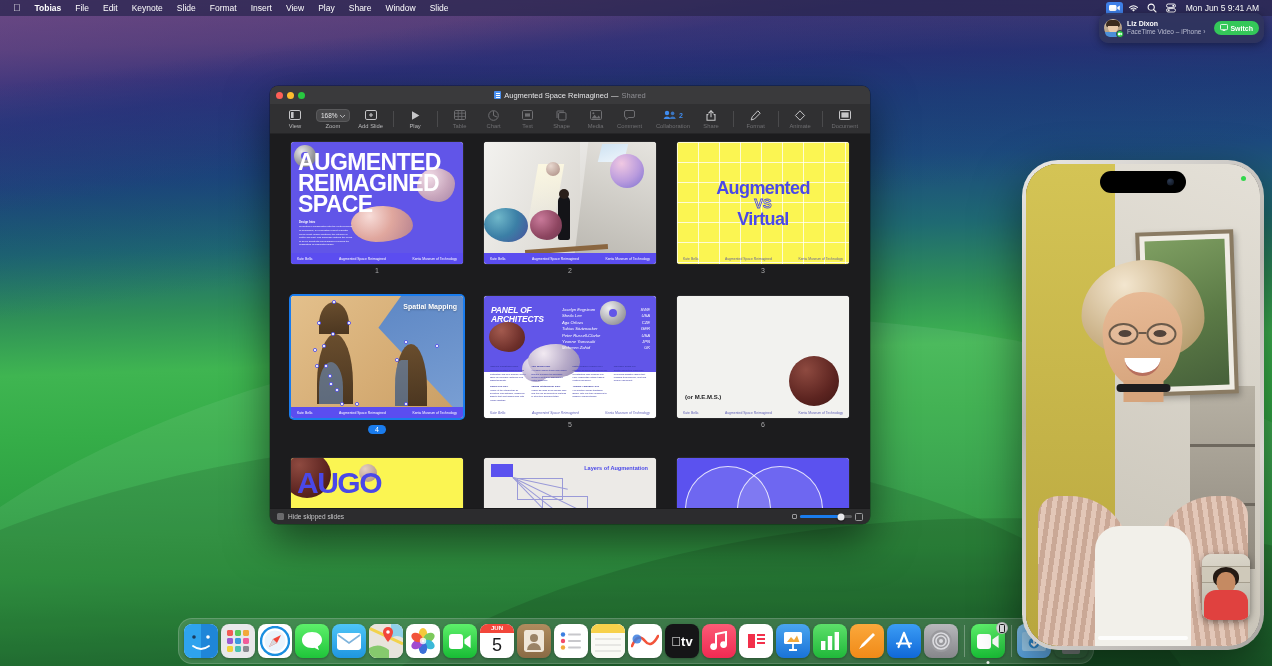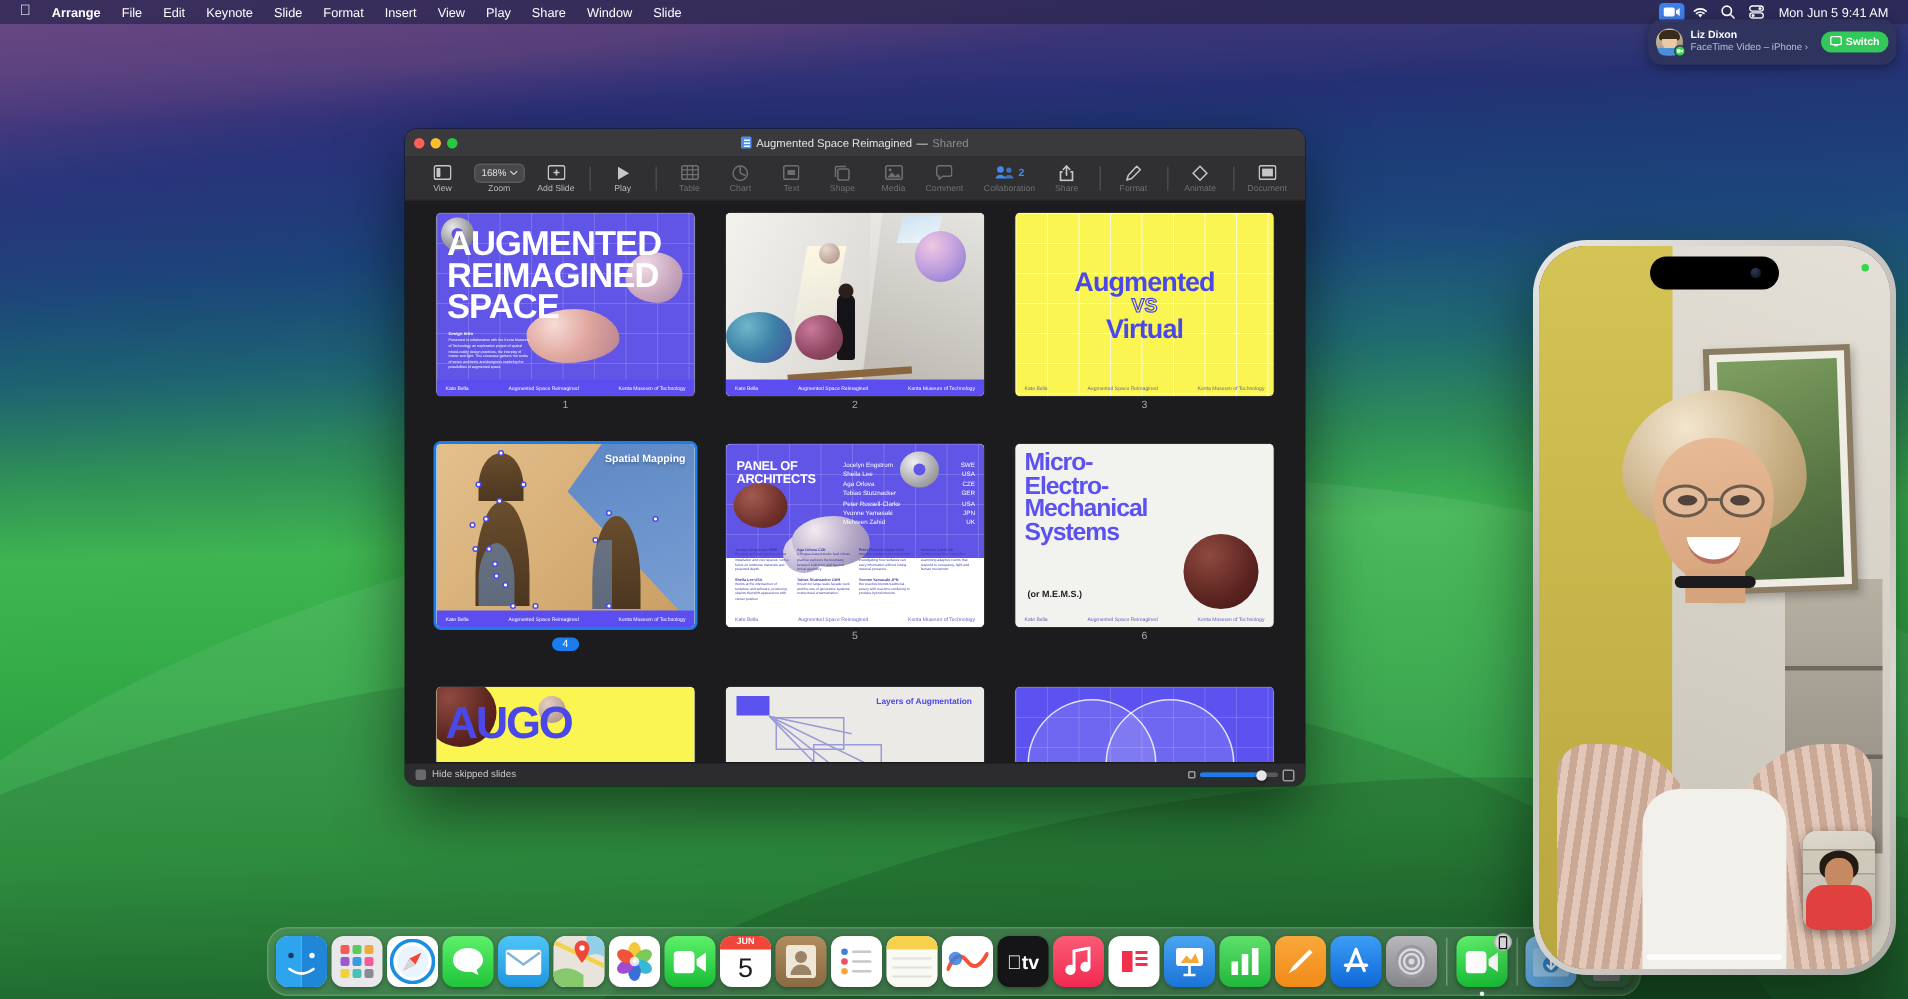--- a/index.html
+++ b/index.html
@@ -147,21 +147,21 @@
   .s4 .a1 { left:28px; top:6px; width:30px; height:32px; }
   .s4 .a2 { left:26px; top:38px; width:36px; height:70px; }
   .s4 .a3 { left:104px; top:48px; width:32px; height:62px; }
   .s4 .mask { position:absolute; background:rgba(110,150,200,.55); }
   .s4 .m1 { left:28px; top:66px; width:24px; height:42px; border-radius:50% 50% 0 0/60% 60% 0 0; }
   .s4 .m2 { left:104px; top:64px; width:13px; height:46px; border-radius:50% 0 0 0/48% 0 0 0; }
   .s4 .hdl { position:absolute; width:3.6px; height:3.6px; border-radius:50%; background:#fff; border:.7px solid #4a48e8; }
   .s4 .smt { position:absolute; right:6px; top:7px; color:#fff; font-weight:bold; font-size:7px; text-shadow:0 1px 2px rgba(0,0,0,.3); }
 
   
-  .s5 { background:#fff; }
+  .s5 { background:#fff;font-style:italic; }
   .s5 .top { position:absolute; left:0; right:0; top:0; height:62%; background:#6155e8; }
   .s5 .ttl { position:absolute; left:7px; top:10px; color:#fff; font-weight:bold; font-size:8.5px; line-height:1.05; letter-spacing:-.2px; }
   .s5 .list { position:absolute; right:6px; top:11px; width:88px; font-size:4.2px; color:#fff; line-height:1.52; }
   .s5 .row { display:flex; justify-content:space-between; }
   .s5 .bl1 { left:5px; top:26px; width:36px; height:30px; background:radial-gradient(circle at 34% 28%,#a35a4e,#6d2f2a 65%,#52231f); border-radius:52% 48% 45% 55%/50% 52% 48% 50%; }
   .s5 .bl2 { left:44px; top:48px; width:52px; height:34px; background:radial-gradient(circle at 30% 28%,#f2eaf2,#b7abc8 55%,#8e84b2); border-radius:54% 46% 52% 48%/48% 54% 46% 52%; }
   .s5 .bl3 { left:38px; top:60px; width:28px; height:26px; border-radius:50%; background:radial-gradient(circle at 34% 28%,#e8e0ee,#a79cc2); }
   .s5 .ring { position:absolute; right:30px; top:5px; width:26px; height:24px; border-radius:50%;
               background:radial-gradient(circle at 35% 30%,#f0f0f2,#a8a8ac 60%,#7c7c82); }
   .s5 .ring:after { content:''; position:absolute; inset:8px 9px; border-radius:50%; background:#6155e8; }
@@ -271,21 +271,21 @@
     <div class="wp-band wp-b1"></div>
     <div class="wp-band wp-b2"></div>
     <div class="wp-sweep1"></div>
       <div class="wp-sweep2"></div>
       <div class="wp-sweep3"></div>
   </div>
 
   <div class="menubar">
     <div class="mb-left">
       <div class="mb-apple"></div>
-      <div class="mb-item bold">Arrange</div>
+      <div class="mb-item bold">Tobias</div>
       <div class="mb-item">File</div>
       <div class="mb-item">Edit</div>
       <div class="mb-item">Keynote</div>
       <div class="mb-item">Slide</div>
       <div class="mb-item">Format</div>
       <div class="mb-item">Insert</div>
       <div class="mb-item">View</div>
       <div class="mb-item">Play</div>
       <div class="mb-item">Share</div>
       <div class="mb-item">Window</div>
@@ -695,26 +695,20 @@
                 <span>Kenta Museum of Technology</span>
               </div>
             </div>
           </div>
           <div class="snum">5</div>
         </div>
 
         <div class="scell">
           <div class="thumb">
             <div class="sl s6">
-              <div class="ttl">
-                <div>Micro-</div>
-                <div>Electro-</div>
-                <div>Mechanical</div>
-                <div>Systems</div>
-              </div>
               <div class="sphere"></div>
               <div class="sub">(or M.E.M.S.)</div>
               <div class="sfoot trd">
                 <span>Kate Bella</span>
                 <span>Augmented Space Reimagined</span>
                 <span>Kenta Museum of Technology</span>
               </div>
             </div>
           </div>
           <div class="snum">6</div>

